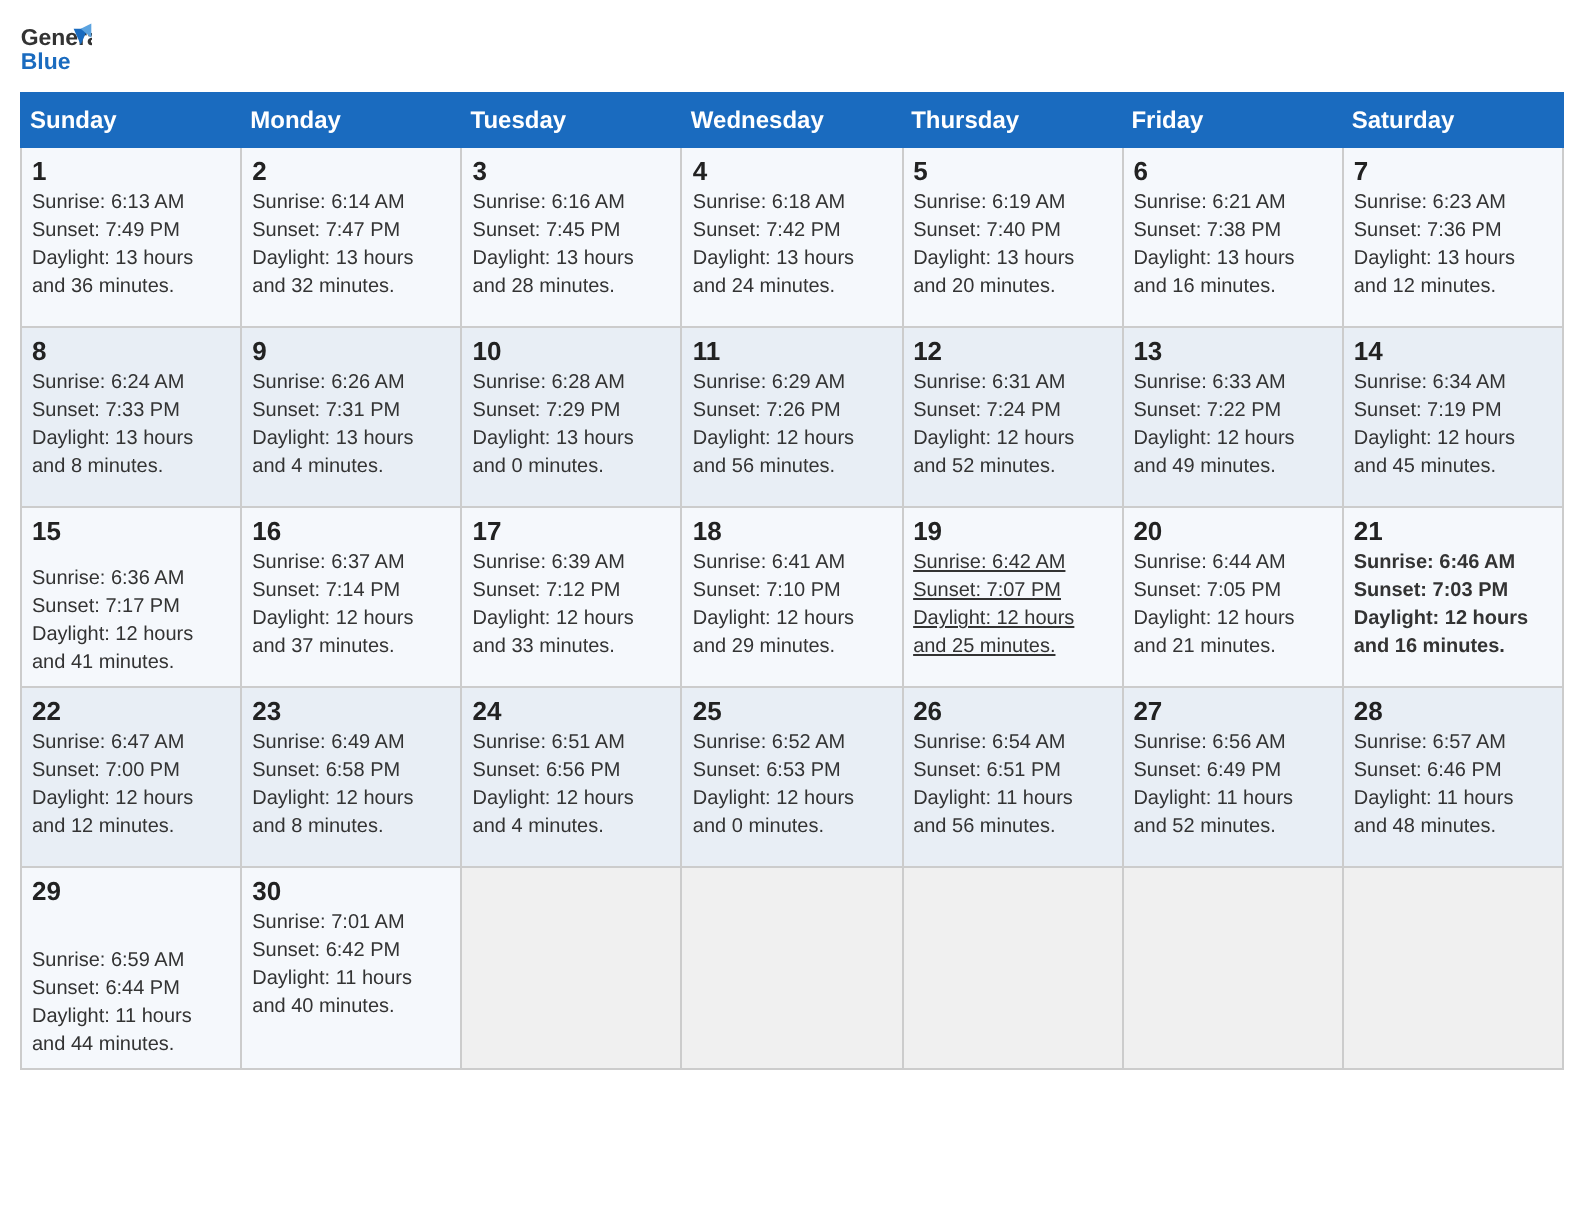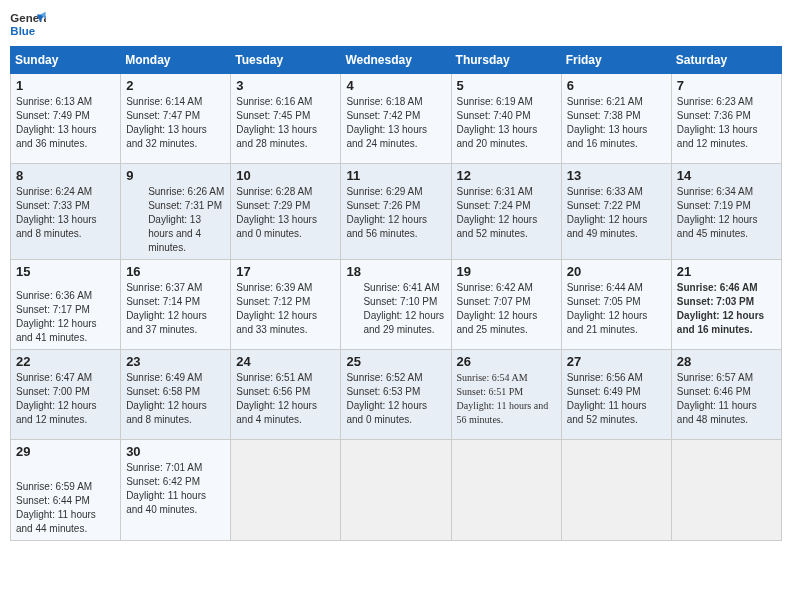--- a/index.html
+++ b/index.html
@@ -159,21 +159,21 @@
       </tr>
       <tr>
         <td>
           <span class="day-number">8</span>
           <div class="day-info" style="white-space: pre-line;">Sunrise: 6:24 AM
 Sunset: 7:33 PM
 Daylight: 13 hours and 8 minutes.</div>
         </td>
         <td>
           <span class="day-number">9</span>
-          <div class="day-info" style="white-space: pre-line; margin-left: 22px;">Sunrise: 6:26 AM
+          <div class="day-info" style="white-space: pre-line;">Sunrise: 6:26 AM
 Sunset: 7:31 PM
 Daylight: 13 hours and 4 minutes.</div>
         </td>
         <td>
           <span class="day-number">10</span>
           <div class="day-info" style="white-space: pre-line;">Sunrise: 6:28 AM
 Sunset: 7:29 PM
 Daylight: 13 hours and 0 minutes.</div>
         </td>
         <td>
@@ -215,27 +215,27 @@
 Daylight: 12 hours and 37 minutes.</div>
         </td>
         <td>
           <span class="day-number">17</span>
           <div class="day-info" style="white-space: pre-line;">Sunrise: 6:39 AM
 Sunset: 7:12 PM
 Daylight: 12 hours and 33 minutes.</div>
         </td>
         <td>
           <span class="day-number">18</span>
-          <div class="day-info" style="white-space: pre-line; margin-left: 17px;">Sunrise: 6:41 AM
+          <div class="day-info" style="white-space: pre-line;">Sunrise: 6:41 AM
 Sunset: 7:10 PM
 Daylight: 12 hours and 29 minutes.</div>
         </td>
         <td>
           <span class="day-number">19</span>
-          <div class="day-info" style="white-space: pre-line;">Sunrise: 6:42 AM
+          <div class="day-info" style="white-space: pre-line; text-decoration: underline;">Sunrise: 6:42 AM
 Sunset: 7:07 PM
 Daylight: 12 hours and 25 minutes.</div>
         </td>
         <td>
           <span class="day-number">20</span>
           <div class="day-info" style="white-space: pre-line;">Sunrise: 6:44 AM
 Sunset: 7:05 PM
 Daylight: 12 hours and 21 minutes.</div>
         </td>
         <td>
@@ -265,21 +265,21 @@
 Daylight: 12 hours and 4 minutes.</div>
         </td>
         <td>
           <span class="day-number">25</span>
           <div class="day-info" style="white-space: pre-line;">Sunrise: 6:52 AM
 Sunset: 6:53 PM
 Daylight: 12 hours and 0 minutes.</div>
         </td>
         <td>
           <span class="day-number">26</span>
-          <div class="day-info" style="white-space: pre-line; font-family: Liberation Serif, serif;">Sunrise: 6:54 AM
+          <div class="day-info" style="white-space: pre-line;">Sunrise: 6:54 AM
 Sunset: 6:51 PM
 Daylight: 11 hours and 56 minutes.</div>
         </td>
         <td>
           <span class="day-number">27</span>
           <div class="day-info" style="white-space: pre-line;">Sunrise: 6:56 AM
 Sunset: 6:49 PM
 Daylight: 11 hours and 52 minutes.</div>
         </td>
         <td>

